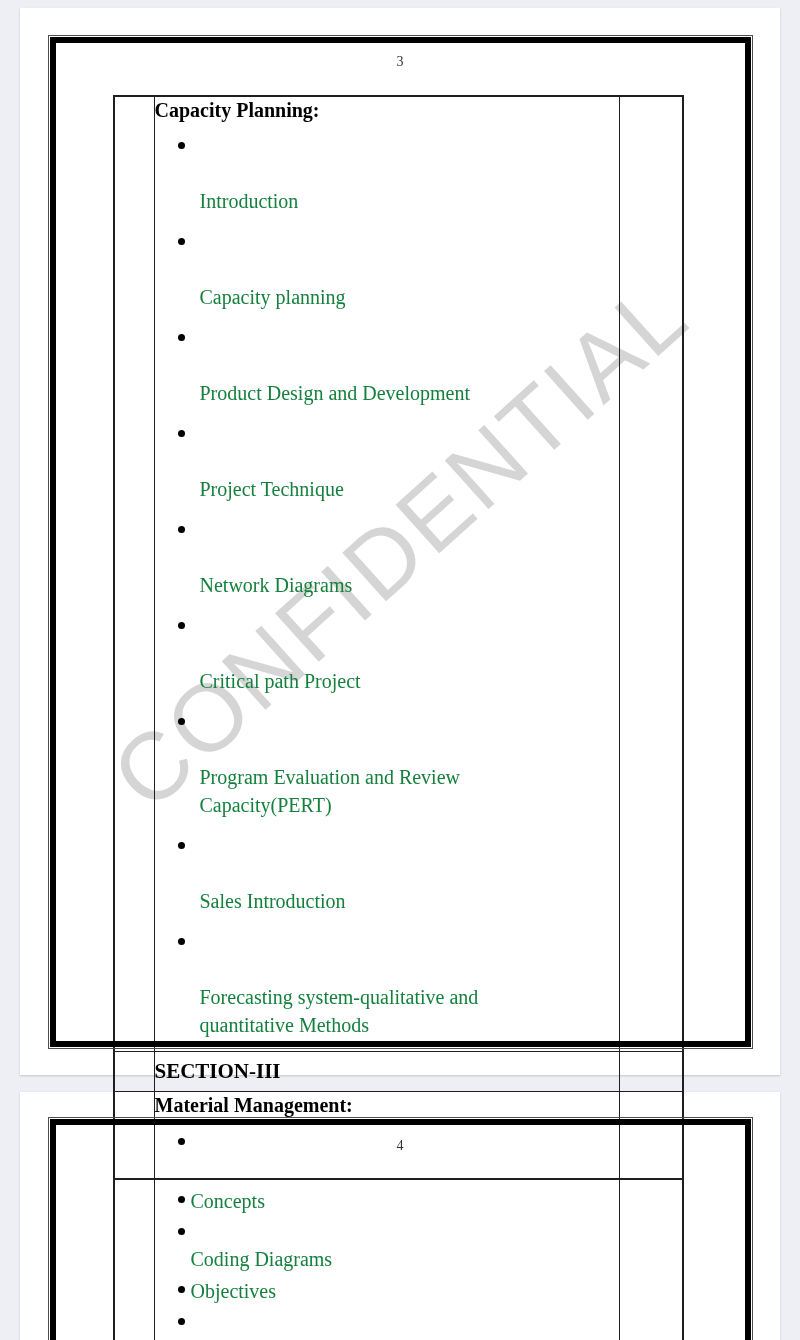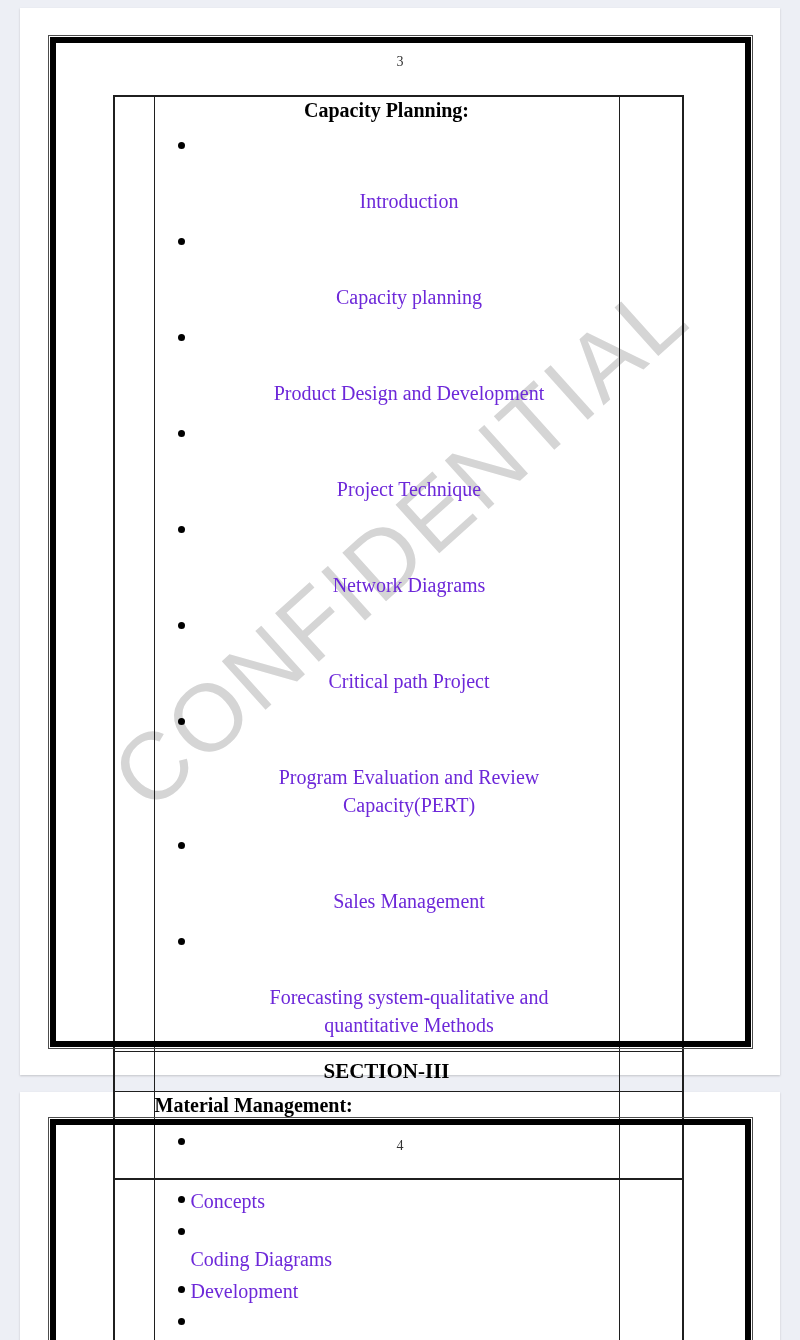--- a/index.html
+++ b/index.html
@@ -73,42 +73,42 @@
   .cell-heading {
     margin:0; font-size:20px; font-weight:bold; line-height:26px; color:#000;
   }
 
   ul.bullets { list-style:none; margin:8px 0 0 0; padding:0; }
   .page-4 ul.bullets { margin-top:2px; }
   ul.bullets li {
     position:relative;
     padding-left:45px;
     white-space:pre-line;
-    color:#6d28d9;
+    color:#15803d;
   }
   ul.spaced li { line-height:28px; margin-bottom:12px; }
   ul.tight  li { line-height:30px; margin-bottom:0;padding-left:36px; }
   .bullet-dot {
     position:absolute; left:23px;
     width:7px; height:7px; border-radius:50%;
     background:#000;
   }
   ul.spaced .bullet-dot { top:11px; }
   ul.tight  .bullet-dot { top:12px; }
 
   td.section-cell {
-    text-align:center;
+    text-align:left;
     padding-left:145px;
     font-size:21px; font-weight:bold;
     line-height:38px;
     vertical-align:middle;
     color:#000;
   }
 
-  tr.row-capacity td { height:497px;text-align:center; }
+  tr.row-capacity td { height:497px; }
   tr.row-section  td { height:40px; }
   tr.row-material td { height:343px; }
   tr.row-page4    td { height:220px; }
 </style>
 </head>
 <body>
 
 <div class="viewer">
 
   <div class="page page-3">
@@ -160,21 +160,21 @@
                 </li>
 
                 <li>
                   <span class="bullet-dot"></span>
                   <span>Program Evaluation and Review
 Capacity(PERT)</span>
                 </li>
 
                 <li>
                   <span class="bullet-dot"></span>
-                  <span>Sales Management</span>
+                  <span>Sales Introduction</span>
                 </li>
 
                 <li>
                   <span class="bullet-dot"></span>
                   <span>Forecasting system-qualitative and
 quantitative Methods</span>
                 </li>
               </ul>
           </td>
           <td></td>
@@ -192,21 +192,21 @@
             <p class="cell-heading">Material Management:</p>
             <ul class="bullets tight">
 
                 <li>
                   <span class="bullet-dot"></span>
                   <span>Concepts</span>
                 </li>
 
                 <li>
                   <span class="bullet-dot"></span>
-                  <span>Development</span>
+                  <span>Objectives</span>
                 </li>
 
                 <li>
                   <span class="bullet-dot"></span>
                   
                 </li>
 
               </ul>
           </td>
           <td></td>

